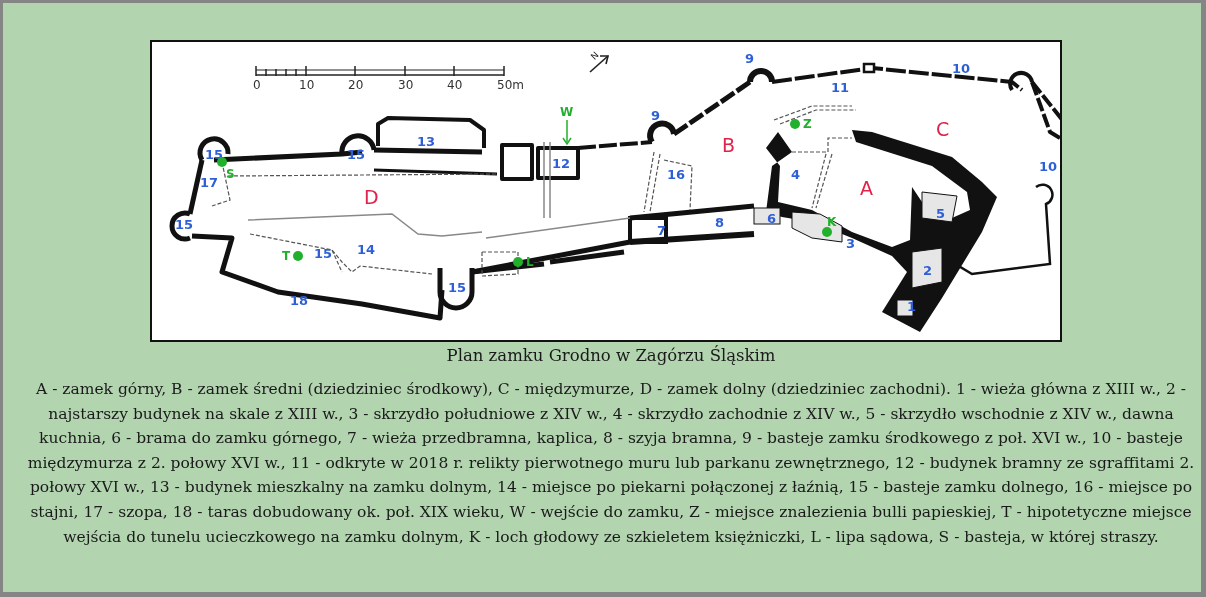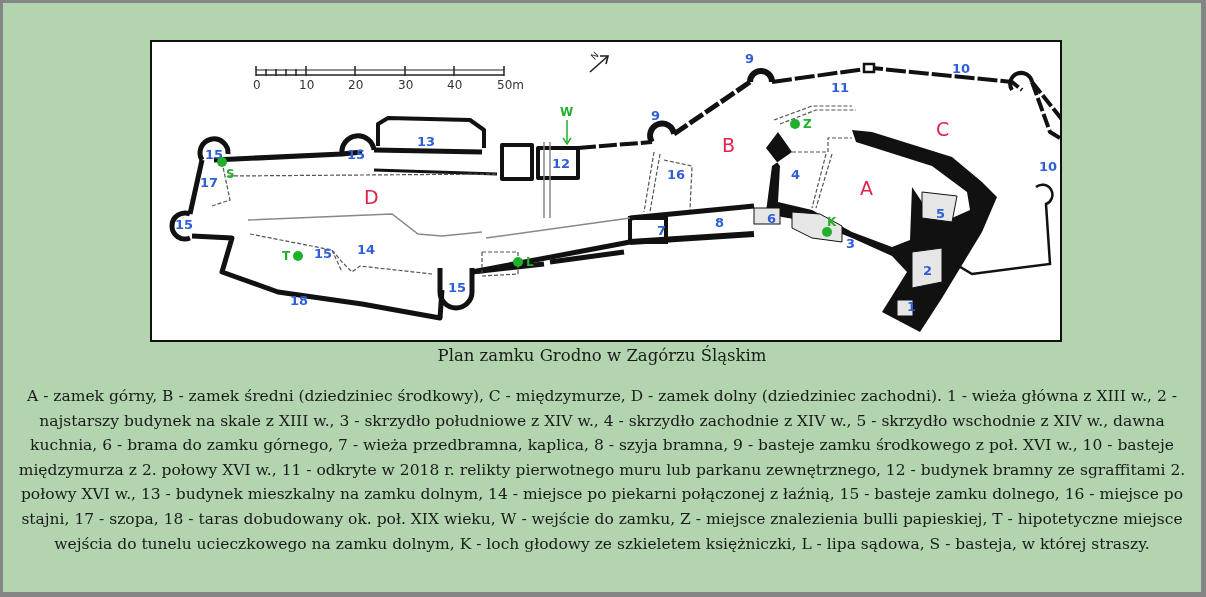--- a/index.html
+++ b/index.html
@@ -14,26 +14,26 @@
     background: #b2d5b0;
   }
   .plan-box {
     position: absolute; left: 147px; top: 37px;
     width: 908px; height: 298px;
     background: #ffffff;
     border: 2px solid #111;
   }
   .plan-box svg { position: absolute; left: 0; top: 0; }
   .caption {
-    position: absolute; left: 8px; top: 342px; width: 1182px;
+    position: absolute; left: 17px; top: 342px; width: 1182px;
     text-align: center; color: #1a1a1a;
     font-family: "DejaVu Serif", serif;
   }
   .caption-title { font-size: 16.5px; line-height: 22px; }
-  .caption-body { font-size: 15.5px; line-height: 24.6px; margin-top: 17px; }
+  .caption-body { font-size: 15.5px; line-height: 24.6px; margin-top: 10px; }
   .lbl-num { fill: #2f5fd6; font-family: "DejaVu Sans", sans-serif; font-weight: bold; font-size: 13px; }
   .lbl-zone { fill: #e0234a; font-family: "DejaVu Sans", sans-serif; font-size: 19px; }
   .lbl-mark { fill: #21b02c; font-family: "DejaVu Sans", sans-serif; font-weight: bold; font-size: 12px; }
   .scale-txt { fill: #333; font-family: "DejaVu Sans", sans-serif; font-size: 12px; }
 </style>
 </head>
 <body>
 
 <div class="frame">
 

